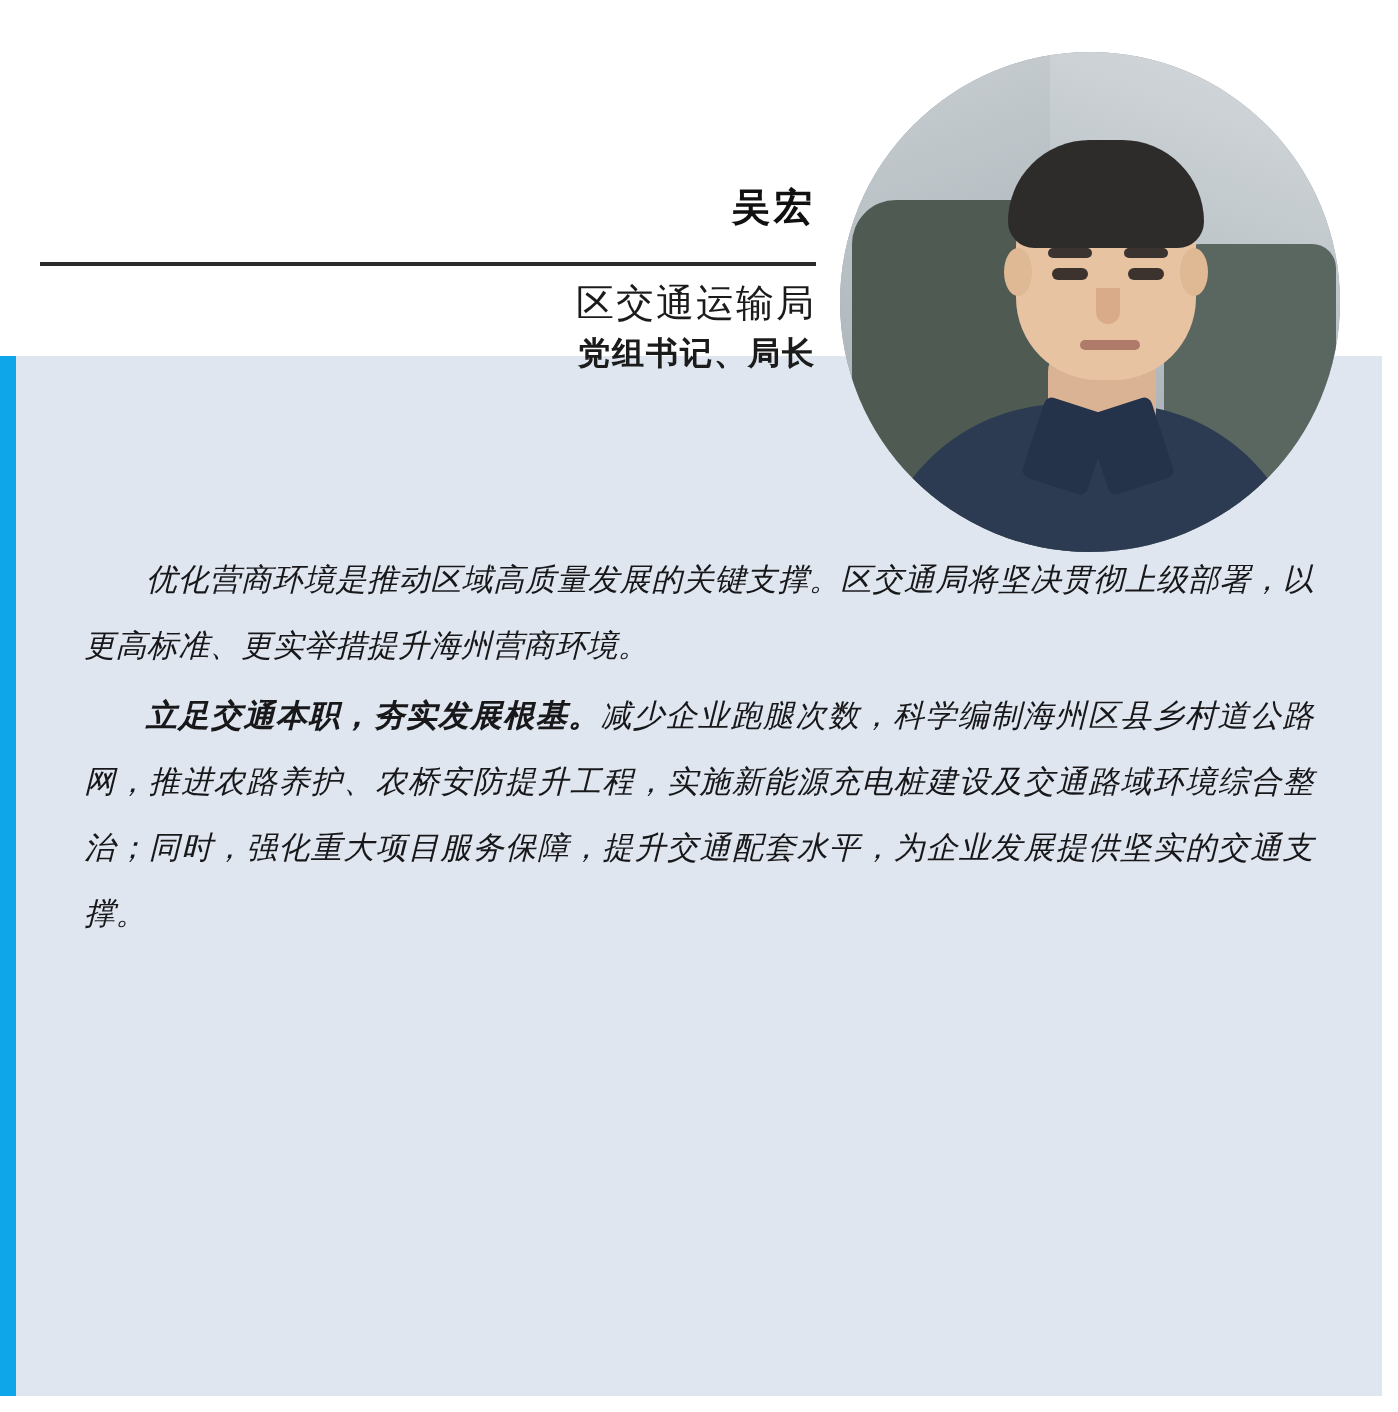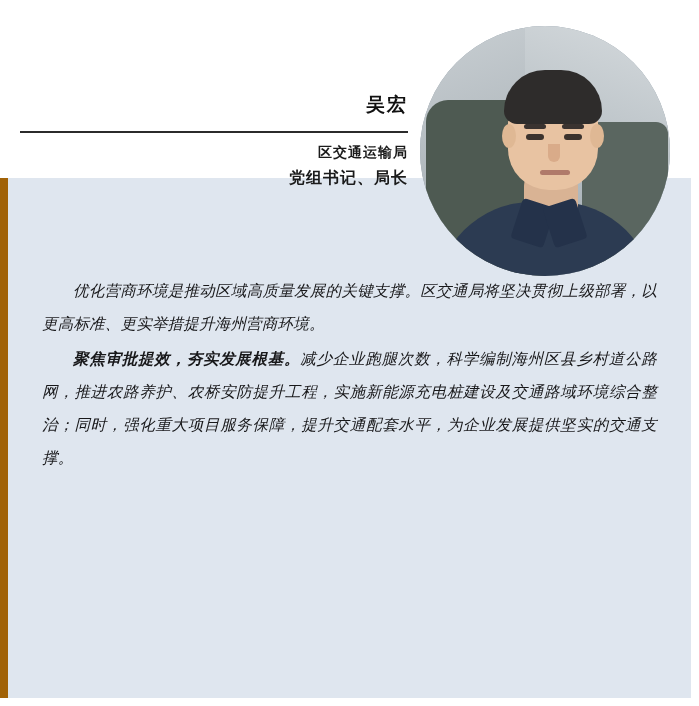--- a/index.html
+++ b/index.html
@@ -10,21 +10,21 @@
     width: 699px;
     height: 706px;
     font-family: "Liberation Sans", sans-serif;
     background: #ffffff;
     overflow: hidden;
   }
   .page {
     position: relative;
     width: 644px;
     height: 706px;
-    background: #a16207;
+    background: #0ea5e9;
   }
   
   .body-panel {
     position: absolute;
     left: 8px;
     top: 178px;
     width: 683px;
     height: 520px;
     background: #dfe6ef;
   }
@@ -64,22 +64,22 @@
   .rule {
     position: absolute;
     left: 20px;
     top: 131px;
     width: 388px;
     height: 2px;
     background: #2b2b2b;
   }
   .person-org {
     margin-top: 22px;
-    font-size: 14px;
-    font-weight: bold;
+    font-size: 19px;
+    font-weight: normal;
     letter-spacing: 1px;
     line-height: 25px;
     color: #1b1b1b;
   }
   .person-role {
     font-size: 16px;
     font-weight: bold;
     letter-spacing: 1px;
     line-height: 25px;
     color: #1b1b1b;
@@ -314,17 +314,17 @@
     <div class="brow-l"></div>
     <div class="brow-r"></div>
     <div class="eye-l"></div>
     <div class="eye-r"></div>
     <div class="nose"></div>
     <div class="mouth"></div>
   </div>
 
   <div class="article">
     <p class="para"><span class="lead-in"></span><span>优化营商环境是推动区域高质量发展的关键支撑。区交通局将坚决贯彻上级部署，以更高标准、更实举措提升海州营商环境。</span></p>
-    <p class="para"><span class="lead-in">聚焦审批提效，夯实发展根基。</span><span>减少企业跑腿次数，科学编制海州区县乡村道公路网，推进农路养护、农桥安防提升工程，实施新能源充电桩建设及交通路域环境综合整治；同时，强化重大项目服务保障，提升交通配套水平，为企业发展提供坚实的交通支撑。</span></p>
+    <p class="para"><span class="lead-in">立足交通本职，夯实发展根基。</span><span>减少企业跑腿次数，科学编制海州区县乡村道公路网，推进农路养护、农桥安防提升工程，实施新能源充电桩建设及交通路域环境综合整治；同时，强化重大项目服务保障，提升交通配套水平，为企业发展提供坚实的交通支撑。</span></p>
   </div>
 
   <div class="bottom-white"></div>
 </div>
 
 </body></html>

